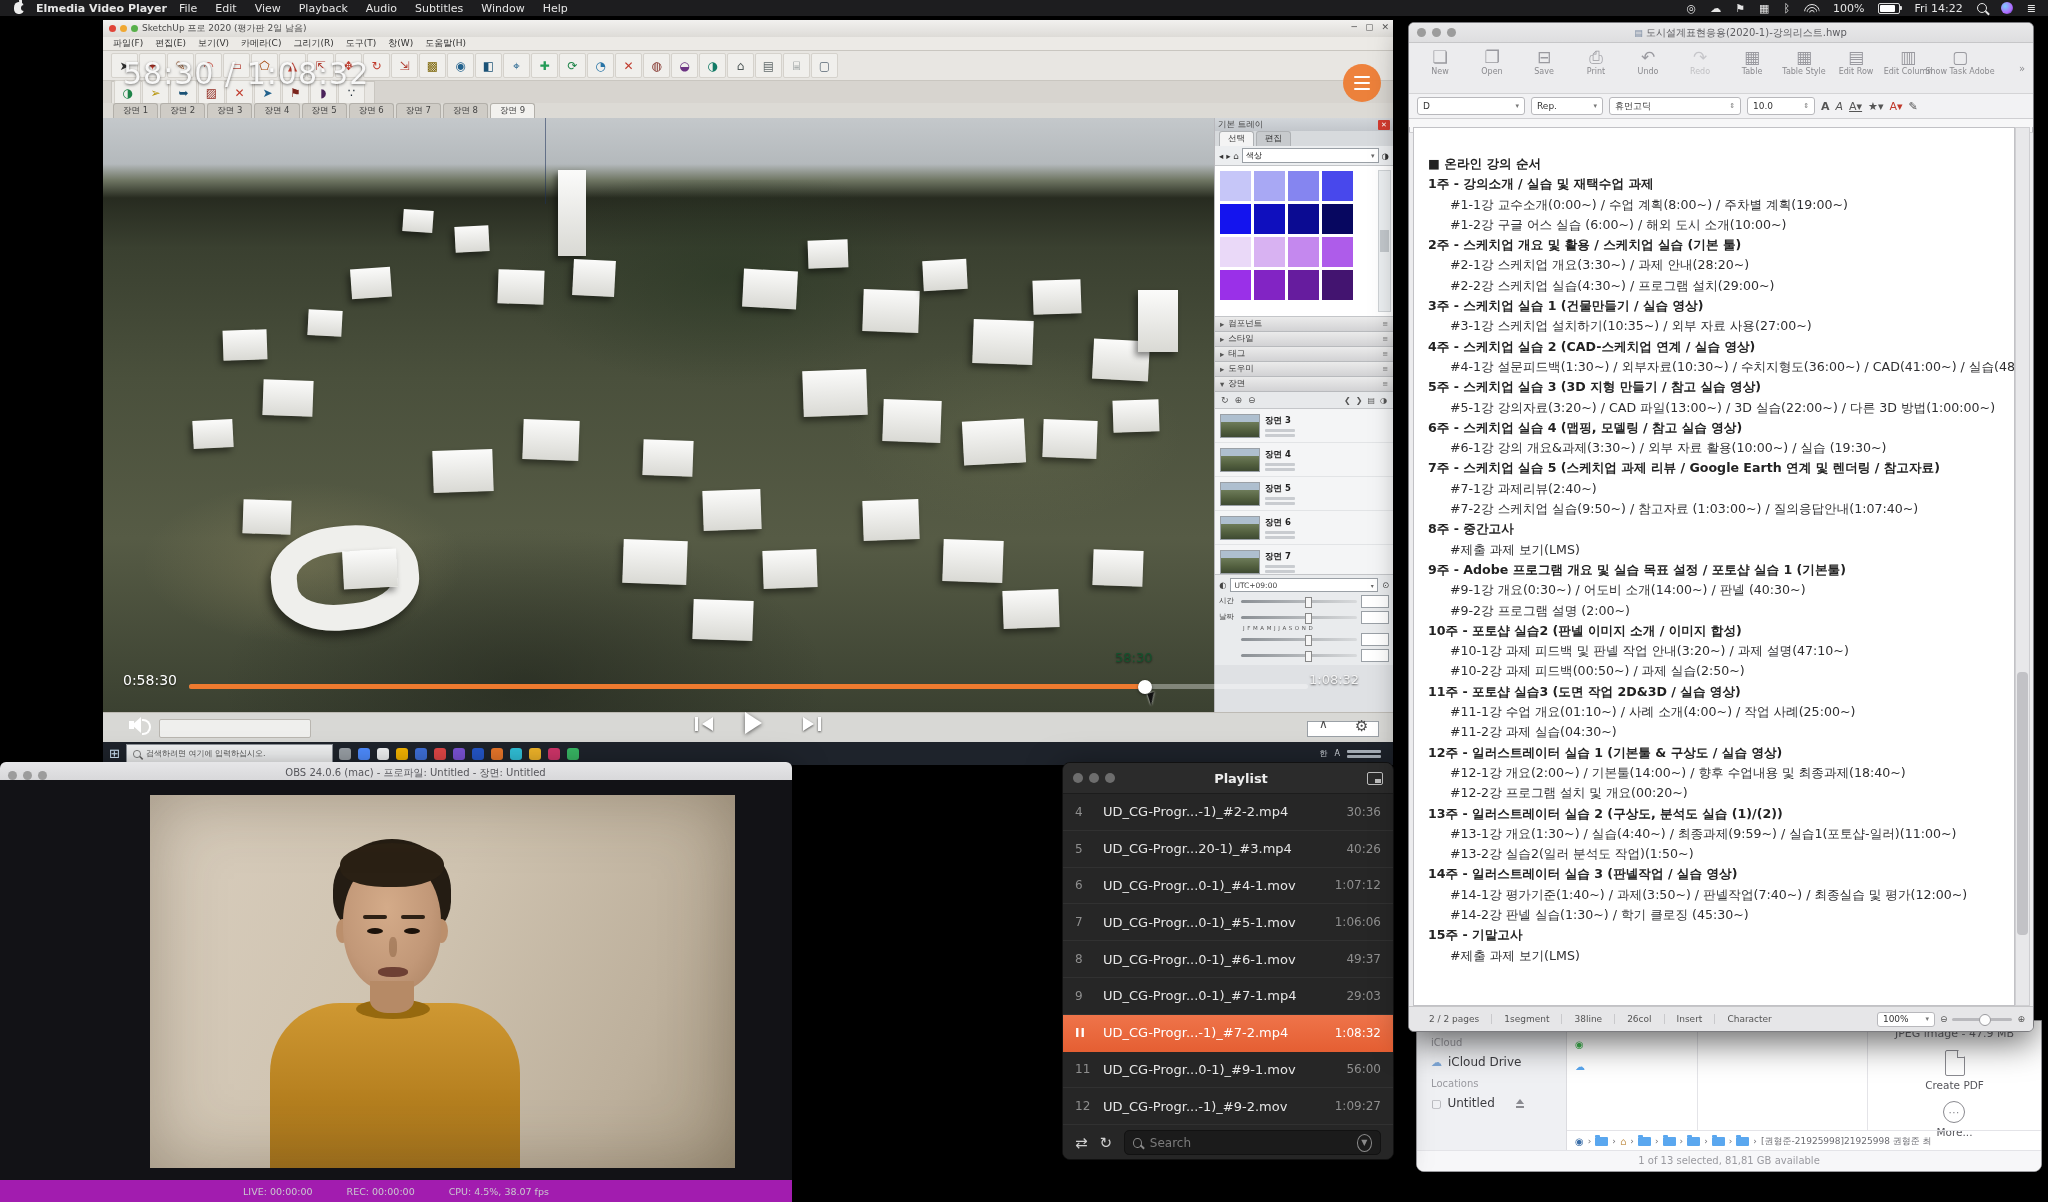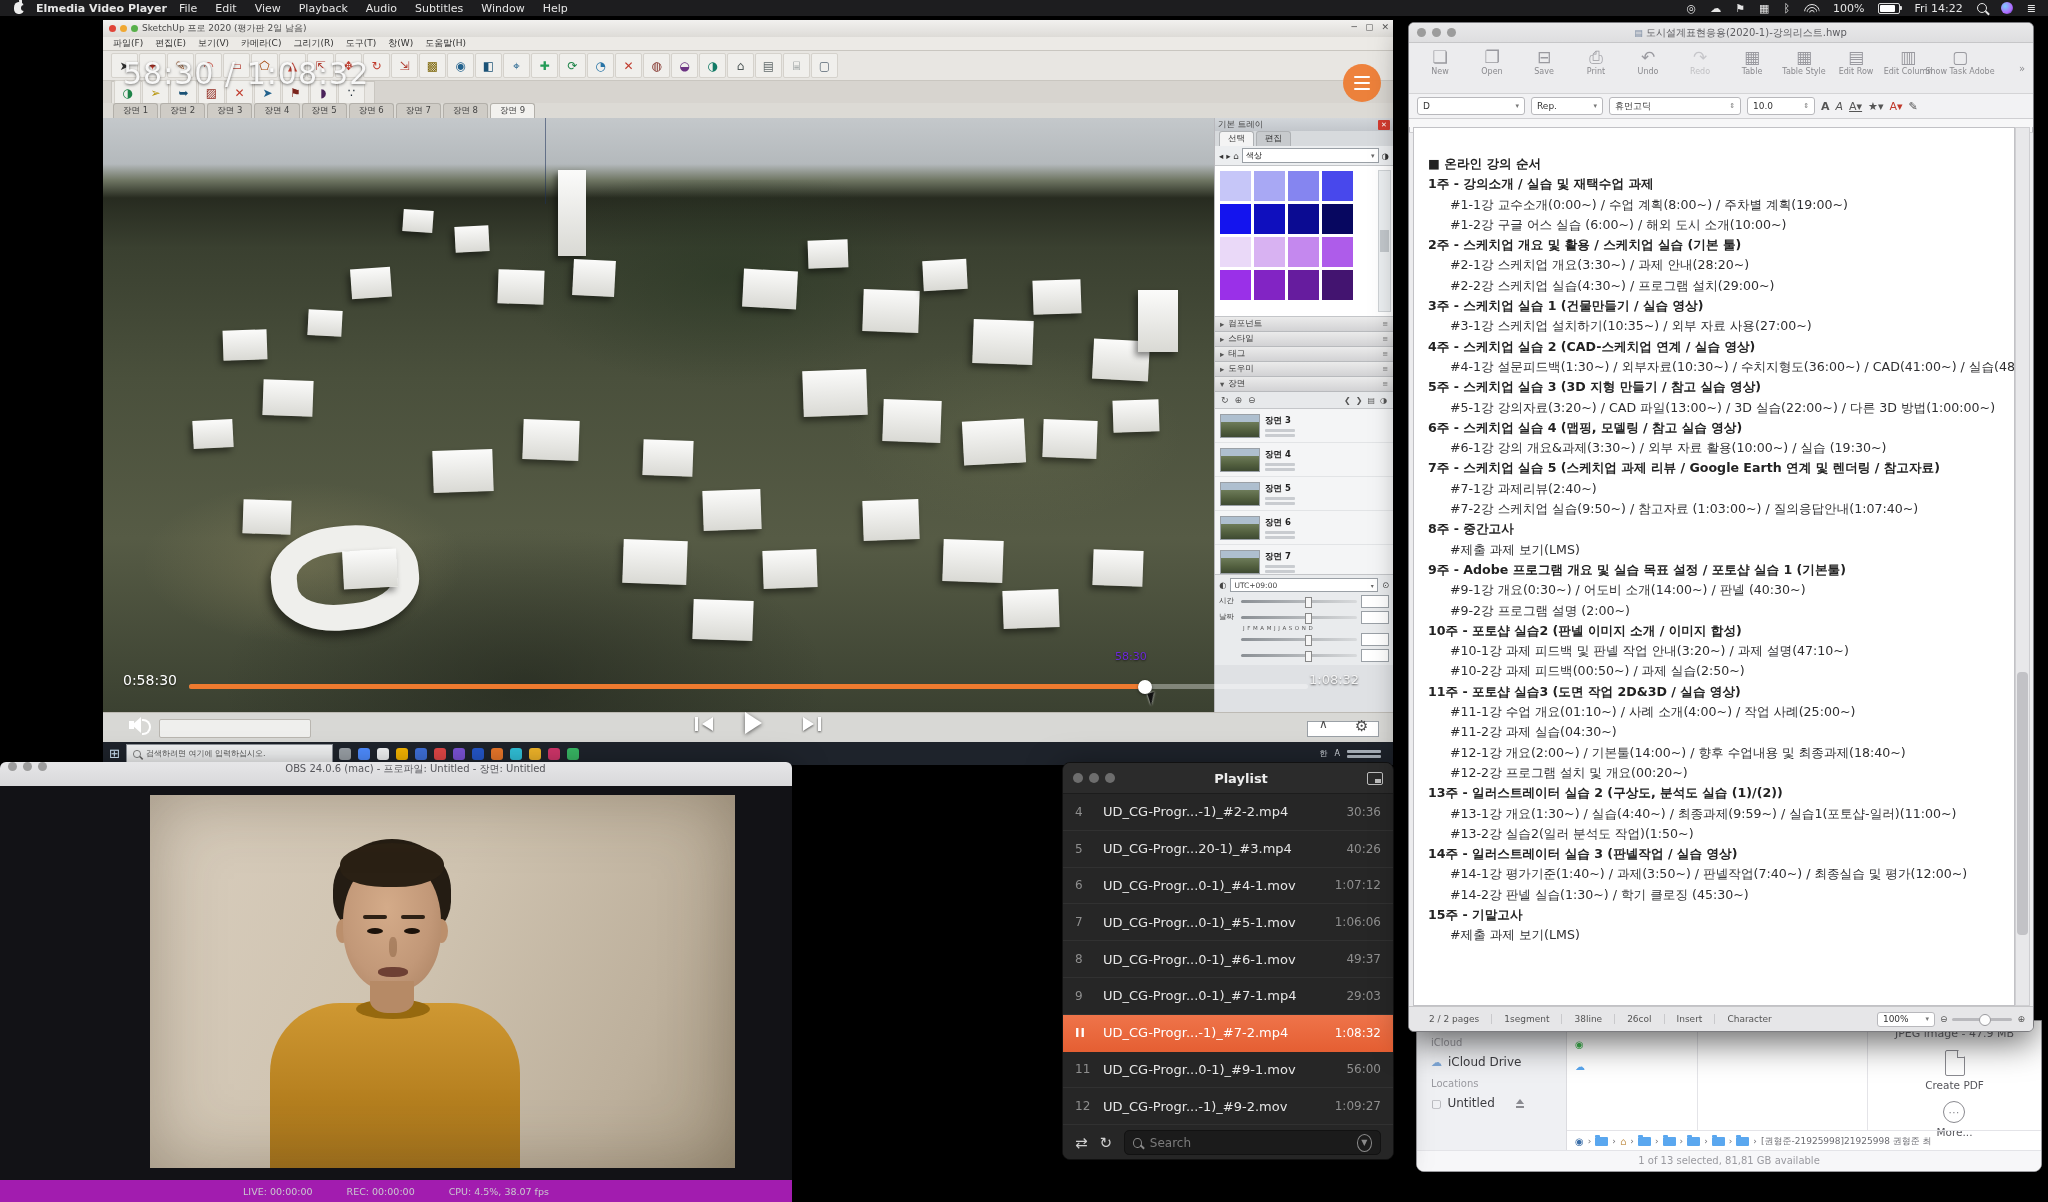--- a/index.html
+++ b/index.html
@@ -99,21 +99,21 @@
   .wtaskbar{position:absolute;left:0;top:722px;right:0;height:23px;background:#1e232b;z-index:4;display:flex;align-items:center;gap:6px;padding:0 6px;}
   .wstart{color:#cfe6f8;font-size:13px;}
   .wsearch{width:195px;height:17px;background:#f1f2f3;border:1px solid #8a8f96;display:flex;align-items:center;gap:4px;padding:0 5px;color:#555;font-size:8px;white-space:nowrap;overflow:hidden;}
   .wicon{width:12px;height:12px;border-radius:3px;}
   .wtray{margin-left:auto;display:flex;align-items:center;gap:7px;color:#d7dce2;font-size:8px;padding-right:6px;}
   .wclock i{display:block;width:34px;height:3px;background:#aeb6bf;margin:2px 0;border-radius:1px;}
   #ovtime{position:absolute;left:20px;top:36px;font-size:30px;color:rgba(255,255,255,.92);text-shadow:0 1px 3px rgba(0,0,0,.55);font-weight:500;letter-spacing:1px;z-index:6;}
   #hamb{position:absolute;left:1240px;top:44px;width:38px;height:38px;border-radius:50%;background:rgba(238,122,47,.92);z-index:6;display:flex;flex-direction:column;justify-content:center;align-items:center;gap:4px;}
   #hamb i{width:16px;height:2px;background:#fff;border-radius:1px;}
   #elapsed{position:absolute;left:20px;top:652px;color:#fff;font-size:14px;text-shadow:0 1px 2px rgba(0,0,0,.6);z-index:6;}
-  #seektip{position:absolute;left:1012px;top:630px;color:#6d28d9;font-size:11px;text-shadow:0 1px 2px rgba(0,0,0,.6);z-index:6;}
+  #seektip{position:absolute;left:1012px;top:630px;color:#14532d;font-size:13px;text-shadow:0 1px 2px rgba(0,0,0,.6);z-index:6;}
   #totaltime{position:absolute;left:1206px;top:652px;color:rgba(255,255,255,.85);font-size:13px;text-shadow:0 1px 2px rgba(0,0,0,.6);z-index:6;}
   #seekbar{position:absolute;left:86px;top:664px;width:1119px;height:5px;background:rgba(255,255,255,.35);border-radius:3px;z-index:6;}
   #seekfill{height:5px;background:#ee7a2f;border-radius:3px;position:relative;}
   #seekknob{position:absolute;right:-7px;top:-4px;width:14px;height:14px;background:#fff;border-radius:50%;box-shadow:0 1px 3px rgba(0,0,0,.5);}
   #cursor{position:absolute;left:1046px;top:672px;width:0;height:0;border-left:7px solid #111;border-right:4px solid transparent;border-bottom:12px solid transparent;transform:rotate(-18deg);z-index:7;filter:drop-shadow(0 0 1px #fff);}
   .pctl{position:absolute;top:697px;z-index:6;display:flex;align-items:center;}
   .tri-r{width:0;height:0;border-top:11px solid transparent;border-bottom:11px solid transparent;border-left:17px solid #fff;filter:drop-shadow(0 1px 2px rgba(0,0,0,.6));}
   .tri-s{width:0;height:0;border-top:7px solid transparent;border-bottom:7px solid transparent;filter:drop-shadow(0 1px 1px rgba(0,0,0,.6));}
   .bar-v{width:3px;height:14px;background:#fff;filter:drop-shadow(0 1px 1px rgba(0,0,0,.6));}
   .spk{position:relative;width:22px;height:16px;}
@@ -163,21 +163,21 @@
   .fbtn{display:inline-flex;flex-direction:column;align-items:center;gap:3px;margin:10px 22px 0 22px;font-size:10.5px;color:#55555b;}
   .pdficon{width:18px;height:24px;border:1.5px solid #8a8a90;border-radius:2px;position:relative;background:#fff;}
   .pdficon:after{content:'';position:absolute;right:-1px;top:-1px;border-left:7px solid transparent;border-top:7px solid #fff;box-shadow:-1px 1px 0 #8a8a90;}
   .morecirc{width:20px;height:20px;border:1.5px solid #8a8a90;border-radius:50%;display:flex;align-items:center;justify-content:center;color:#8a8a90;font-size:11px;letter-spacing:1px;}
   .fpath{position:absolute;left:150px;right:0;bottom:20px;height:20px;border-top:1px solid #e4e4e8;display:flex;align-items:center;gap:4px;padding:0 8px;font-size:9px;color:#6c6c72;white-space:nowrap;overflow:hidden;}
   .ffold{width:13px;height:9px;background:#5aa7ef;border-radius:1px;position:relative;flex:none;}
   .ffold:before{content:'';position:absolute;left:0;top:-2px;width:5px;height:2px;background:#5aa7ef;border-radius:1px 1px 0 0;}
   .fstat{position:absolute;left:0;right:0;bottom:0;height:20px;border-top:1px solid #e4e4e8;background:#f7f7f9;text-align:center;font-size:10px;color:#9a9aa0;line-height:19px;}
   
   #obs{left:0px;top:762px;width:792px;height:440px;background:#121216;z-index:10;border-radius:6px 6px 0 0;overflow:hidden;}
-  .obs-title{height:24px;background:linear-gradient(#e6e6e8,#d8d8da);display:flex;align-items:flex-start;padding:0 8px;}
+  .obs-title{height:18px;background:linear-gradient(#e6e6e8,#d8d8da);display:flex;align-items:flex-end;padding:0 8px;}
   .obs-title .tt{flex:1;text-align:center;font-size:10px;color:#55555a;}
   .cam{position:absolute;left:150px;top:33px;width:585px;height:373px;overflow:hidden;
        background:linear-gradient(115deg,#d8cdbd 0%,#cfc3b0 45%,#bdb09c 80%,#ab9e88 100%);}
   .cam:after{content:'';position:absolute;inset:0;box-shadow:inset 0 0 70px rgba(60,45,25,.35);}
   .obs-stats{position:absolute;left:0;right:0;bottom:0;height:22px;background:#a21caf;display:flex;align-items:center;justify-content:center;gap:34px;color:#c9c9cf;font-size:9.5px;}
   
   #plist{left:1062px;top:762px;width:330px;height:396px;background:#262626;border-radius:8px;z-index:11;overflow:hidden;border:1px solid #111;}
   .pl-title{height:30px;display:flex;align-items:center;padding:0 10px;background:#2b2b2b;border-bottom:1px solid #1c1c1c;}
   .pl-title .tt{flex:1;text-align:center;font-weight:bold;font-size:13px;color:#ededed;}
   .pl-title .dot{width:10px;height:10px;background:#6d6d6d;}
@@ -768,20 +768,21 @@
           <div class="dline i1">#제출 과제 보기(LMS)</div>
           <div class="dline b">9주 - Adobe 프로그램 개요 및 실습 목표 설정 / 포토샵 실습 1 (기본툴)</div>
           <div class="dline i1">#9-1강 개요(0:30~) / 어도비 소개(14:00~) / 판넬 (40:30~)</div>
           <div class="dline i1">#9-2강 프로그램 설명 (2:00~)</div>
           <div class="dline b">10주 - 포토샵 실습2 (판넬 이미지 소개 / 이미지 합성)</div>
           <div class="dline i1">#10-1강 과제 피드백 및 판넬 작업 안내(3:20~) / 과제 설명(47:10~)</div>
           <div class="dline i1">#10-2강 과제 피드백(00:50~) / 과제 실습(2:50~)</div>
           <div class="dline b">11주 - 포토샵 실습3 (도면 작업 2D&amp;3D / 실습 영상)</div>
           <div class="dline i1">#11-1강 수업 개요(01:10~) / 사례 소개(4:00~) / 작업 사례(25:00~)</div>
           <div class="dline i1">#11-2강 과제 실습(04:30~)</div>
+          <div class="dline b">12주 - 일러스트레이터 실습 1 (기본툴 &amp; 구상도 / 실습 영상)</div>
           <div class="dline i1">#12-1강 개요(2:00~) / 기본툴(14:00~) / 향후 수업내용 및 최종과제(18:40~)</div>
           <div class="dline i1">#12-2강 프로그램 설치 및 개요(00:20~)</div>
           <div class="dline b">13주 - 일러스트레이터 실습 2 (구상도, 분석도 실습 (1)/(2))</div>
           <div class="dline i1">#13-1강 개요(1:30~) / 실습(4:40~) / 최종과제(9:59~) / 실습1(포토샵-일러)(11:00~)</div>
           <div class="dline i1">#13-2강 실습2(일러 분석도 작업)(1:50~)</div>
           <div class="dline b">14주 - 일러스트레이터 실습 3 (판넬작업 / 실습 영상)</div>
           <div class="dline i1">#14-1강 평가기준(1:40~) / 과제(3:50~) / 판넬작업(7:40~) / 최종실습 및 평가(12:00~)</div>
           <div class="dline i1">#14-2강 판넬 실습(1:30~) / 학기 클로징 (45:30~)</div>
           <div class="dline b">15주 - 기말고사</div>
           <div class="dline i1">#제출 과제 보기(LMS)</div>

